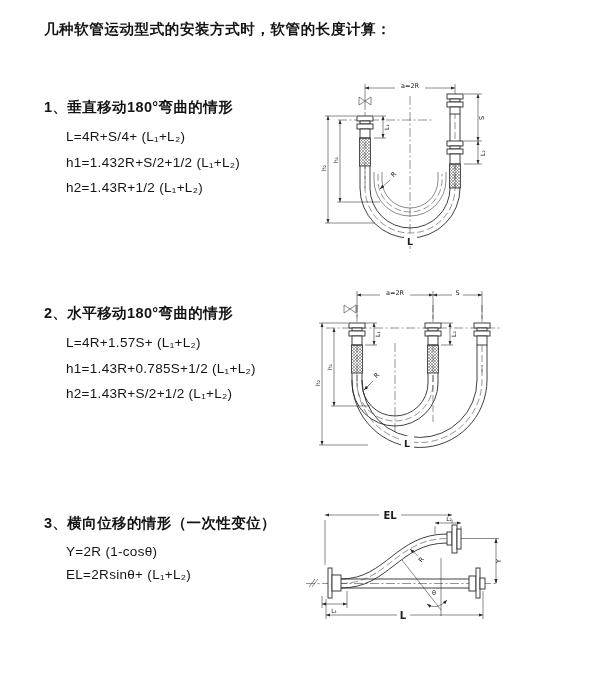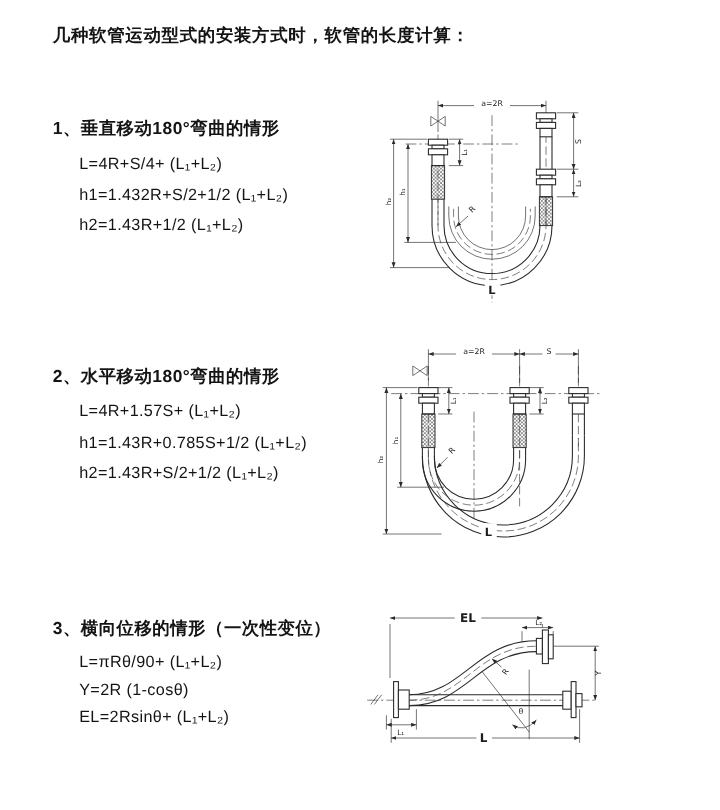--- a/index.html
+++ b/index.html
@@ -225,21 +225,20 @@
     </g>
 
     <g>
       <rect class="wbg" x="89" y="153" width="13" height="12"></rect>
       <text class="big" x="95" y="164" text-anchor="middle">L</text>
     </g>
   </svg>
 
   <section class="sec s3">
     <h2 class="hd">3、横向位移的情形（一次性变位）</h2>
-    <div class="fm lh23">L=πRθ/90+ (L₁+L₂)</div>
     <div class="fm lh23">Y=2R (1-cosθ)</div>
     <div class="fm lh23">EL=2Rsinθ+ (L₁+L₂)</div>
   </section>
 
   <svg class="d3" width="299" height="156" viewBox="0 0 299 156">
     <defs>
       <marker id="a3" markerWidth="9" markerHeight="7" refX="8" refY="3" orient="auto-start-reverse">
         <path d="M0,0 L8,3 L0,6 z" fill="#2a2a2a"></path>
       </marker>
     </defs>

